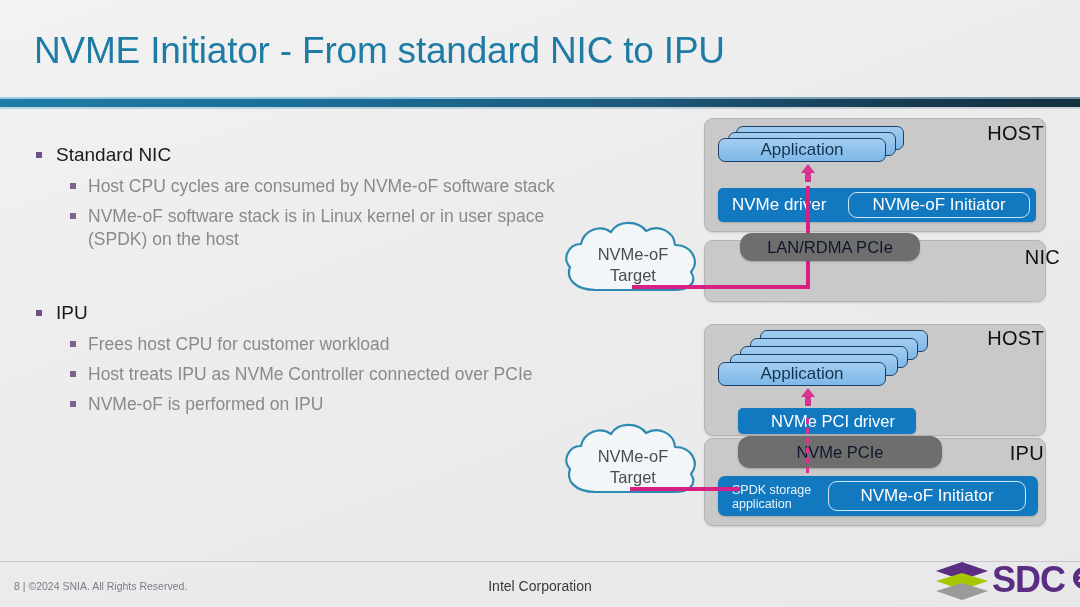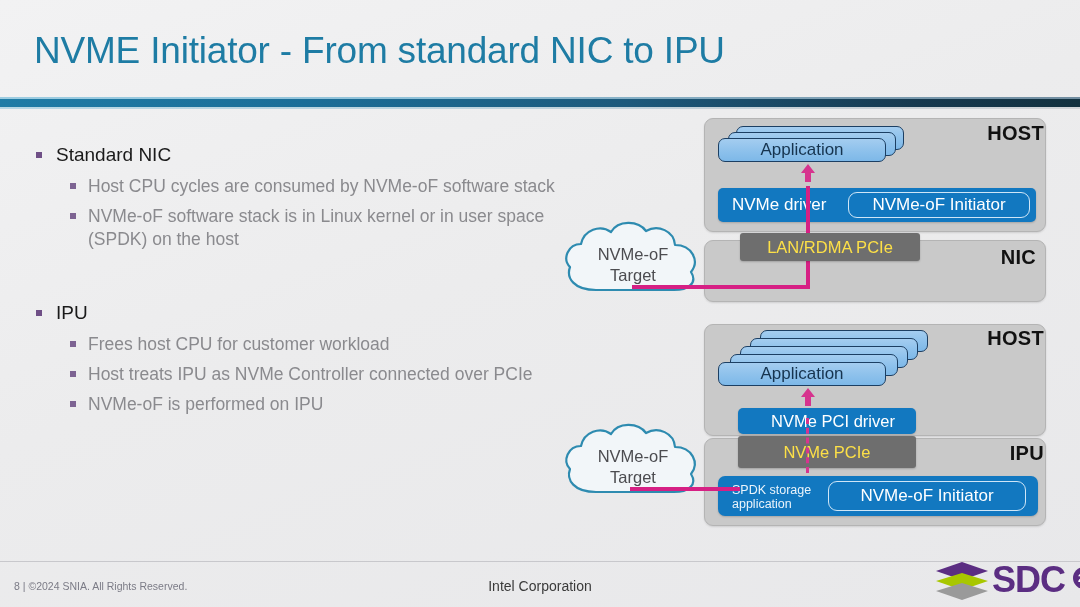--- a/index.html
+++ b/index.html
@@ -104,21 +104,21 @@
     background: #c9c9c9;
     border: 1px solid #b4b4b4;
     border-radius: 9px;
     box-shadow: 0 1px 2px rgba(0,0,0,.12);
   }
   .chassis-label {
     position: absolute;
     right: 10px;
     top: 6px;
     font-size: 20px;
-    font-weight: bold;
+    font-weight: normal;
     color: #111;
     letter-spacing: .3px;
   }
 
   
   .app-stack { position: absolute; }
   .app-card {
     position: absolute;
     background: linear-gradient(to bottom, #a4cdf0 0%, #8fc2ec 50%, #7db8e8 100%);
     border: 1.6px solid #1c3f63;
@@ -156,25 +156,25 @@
     display: flex;
     align-items: center;
     justify-content: center;
     color: #ffffff;
     font-size: 17px;
     white-space: nowrap;
   }
   .gray-pill {
     position: absolute;
     background: #6e6e6e;
-    border-radius: 3px;
+    border-radius: 12px;
     display: flex;
     align-items: center;
     justify-content: center;
-    color: #fde047;
+    color: #0f172a;
     font-size: 16.5px;
     white-space: nowrap;
     box-shadow: 0 1px 2px rgba(0,0,0,.2);
     z-index: 6;
   }
 
   .spdk-two-line {
     position: absolute;
     color: #eaf4fb;
     font-size: 12.5px;
@@ -303,21 +303,21 @@
       <span>NVMe-oF is performed on IPU</span>
     </div>
   </div>
 
   <div class="diagram" id="diagram-nic">
 
     <div class="chassis" style="left:144px; top:6px; width:340px; height:112px;"></div>
     <div class="chassis-label" style="left:auto; right:16px; top:10px;">HOST</div>
 
     <div class="chassis" style="left:144px; top:128px; width:340px; height:60px;"></div>
-    <div class="chassis-label" style="right:24px; top:134px;">NIC</div>
+    <div class="chassis-label" style="right:0; top:134px;">NIC</div>
 
     <div class="mline" style="left:72px; top:173px; width:178px; height:4px; z-index:5;"></div>
     <div class="mline" style="left:246px; top:74px; width:4px; height:103px; z-index:5;"></div>
 
     <div class="app-stack">
       <div class="app-card" style="left:176px; top:14px; width:168px; height:24px;"></div>
       <div class="app-card" style="left:168px; top:20px; width:168px; height:24px;"></div>
       <div class="app-card front" style="left:158px; top:26px; width:168px; height:24px;">
         <span>Application</span>
       </div>
@@ -374,21 +374,21 @@
     </div>
 
     <svg style="position:absolute; left:240px; top:70px; width:16px; height:18px;" viewBox="0 0 16 18">
       <path d="M8 0 L15 9 L11 9 L11 18 L5 18 L5 9 L1 9 Z" fill="#d6348e"></path>
     </svg>
 
     <div class="blue-bar" style="left:178px; top:90px; width:178px; height:26px; justify-content:center;padding-left:12px;">
       <span style="font-size:16.5px;">NVMe PCI driver</span>
     </div>
 
-    <div class="gray-pill" style="left:178px; top:118px; width:178px; height:32px;">
+    <div class="gray-pill" style="left:178px; top:118px; width:204px; height:32px;">
       <span>NVMe PCIe</span>
     </div>
 
     <div class="blue-bar" style="left:158px; top:158px; width:320px; height:40px; border-radius:7px;">
       <div class="spdk-two-line" style="left:14px; top:7px;">
         <div>SPDK storage</div>
         <div>application</div>
       </div>
     </div>
     <div class="pill-outline" style="left:268px; top:163px; width:198px; height:30px;">

